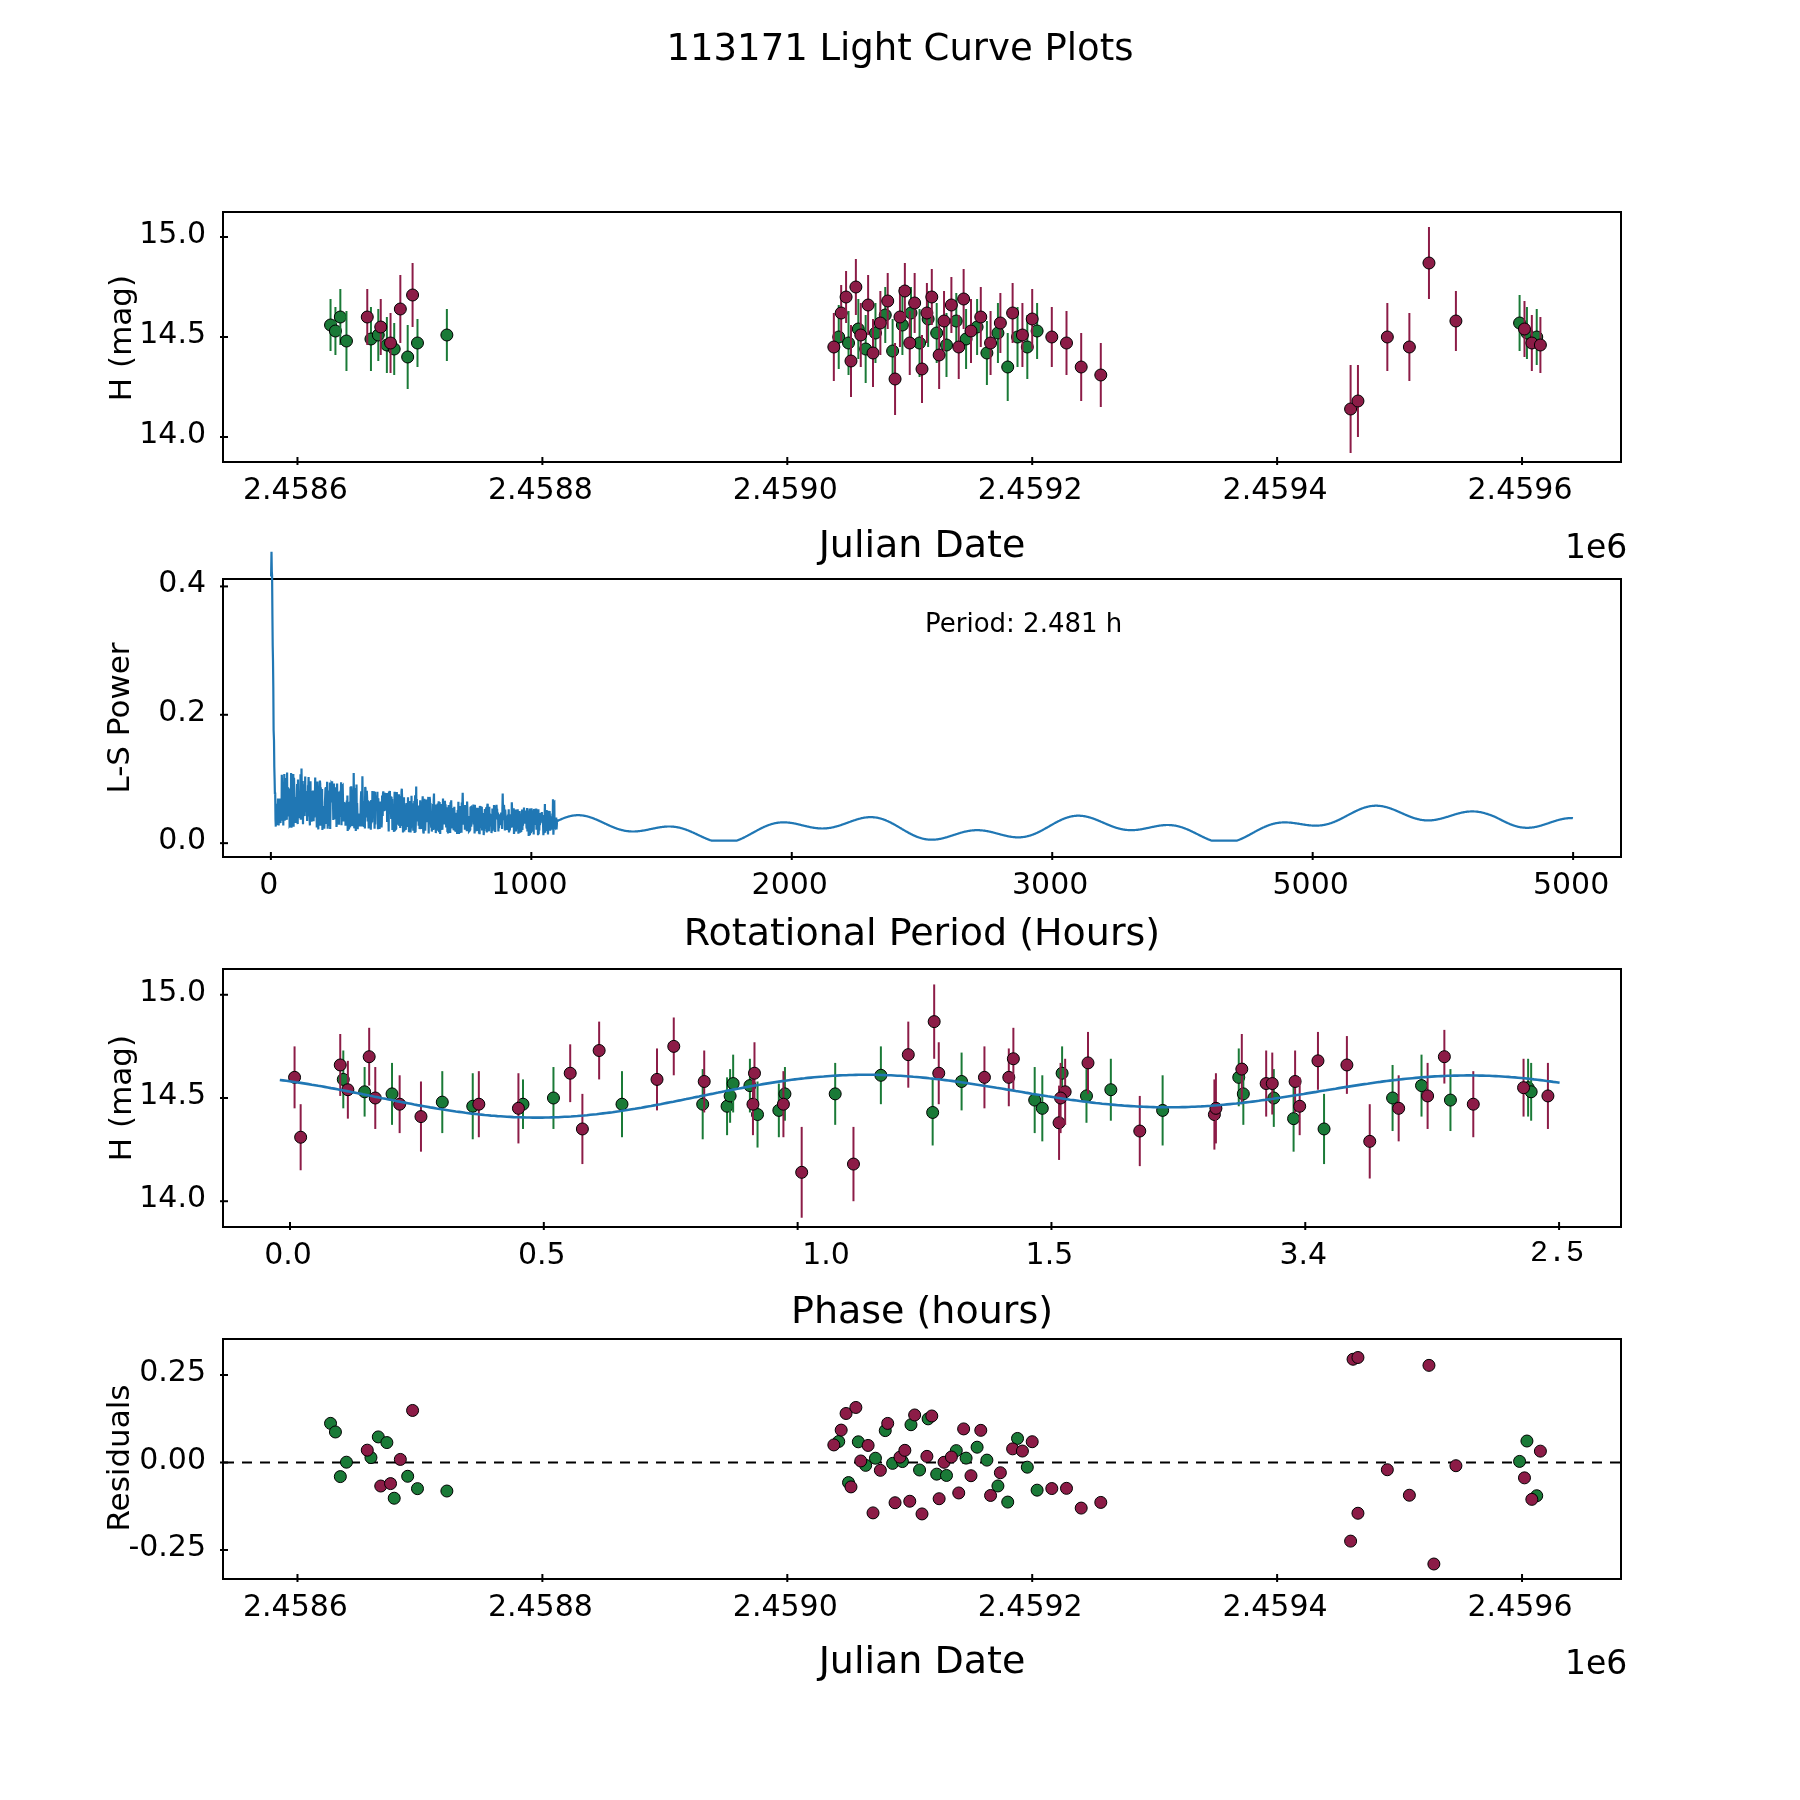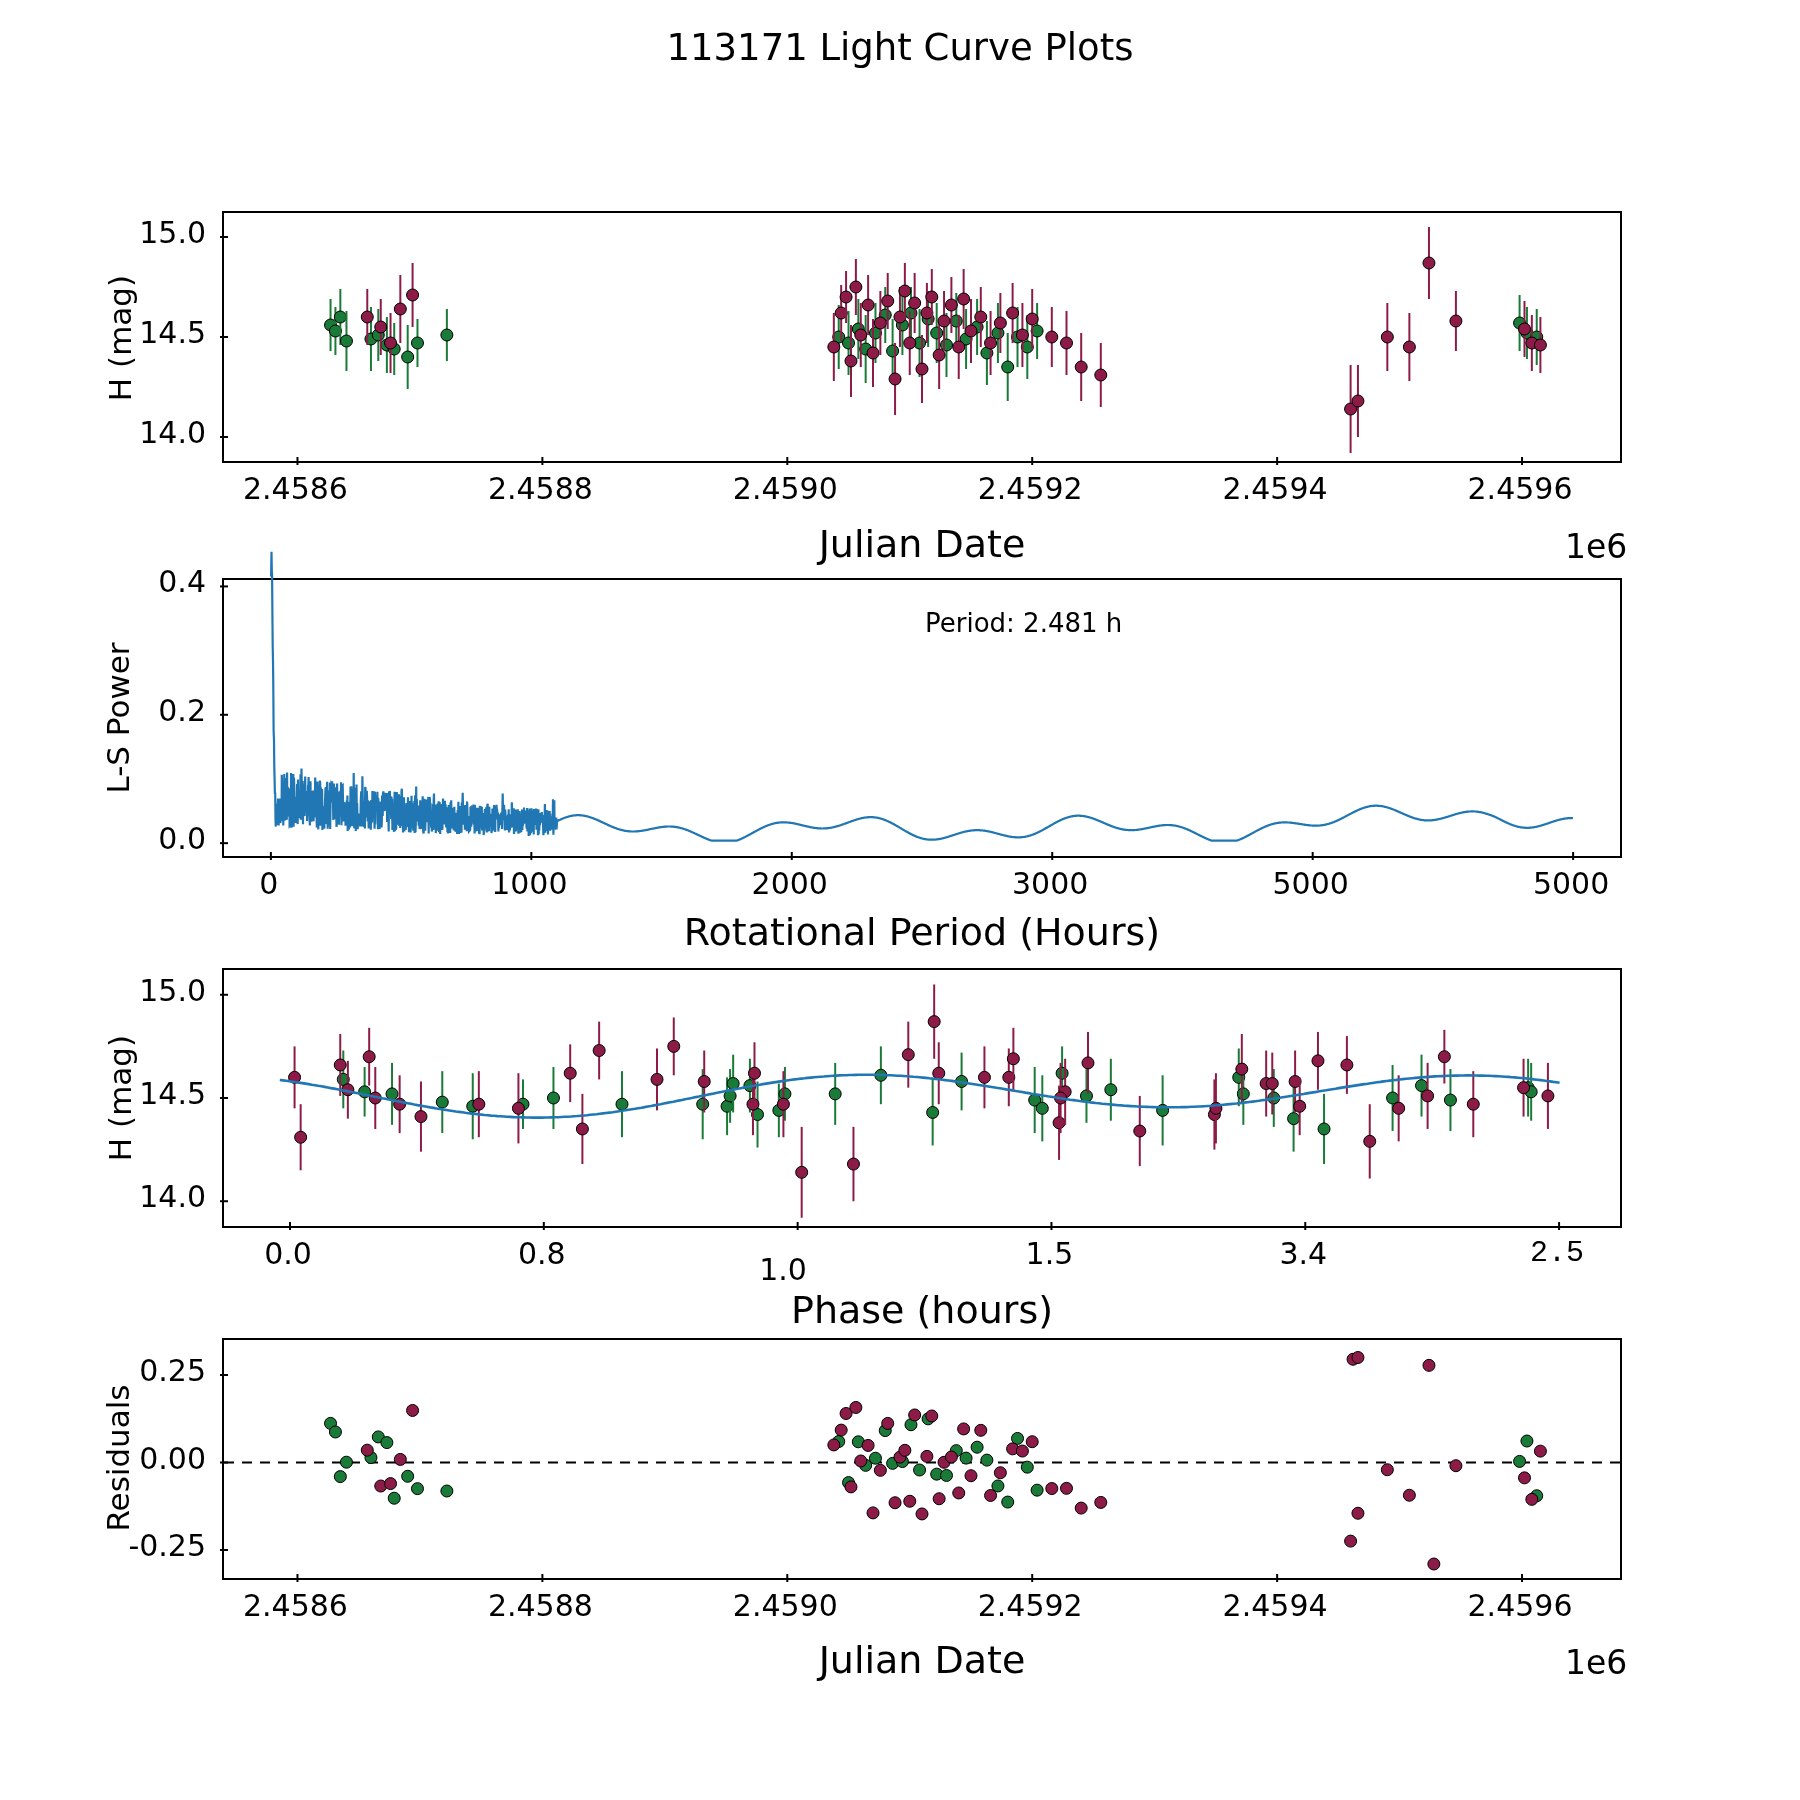--- a/index.html
+++ b/index.html
@@ -495,22 +495,22 @@
         <line x1="1335.0836363636363" y1="252" x2="1335.0836363636363" y2="260" stroke="#000" stroke-width="2"></line>
         <line x1="-4" y1="231.22580645161304" x2="4" y2="231.22580645161304" stroke="#000" stroke-width="2"></line>
         <line x1="-4" y1="128" x2="4" y2="128" stroke="#000" stroke-width="2"></line>
         <line x1="-4" y1="24.77419354838696" x2="4" y2="24.77419354838696" stroke="#000" stroke-width="2"></line>
       </svg>
   </div>
   <div class="ylabel" style="left:40px; top:1080px; width:160px;">H (mag)</div>
   <div class="axis-label" style="left:722px; top:1288px; width:400px;">Phase (hours)</div>
   <div id="ticks-phase">
       <div class="tick-x" style="left: 177.993px; top: 1236px; width: 220px;">0.0</div>
-      <div class="tick-x" style="left: 431.811px; top: 1236px; width: 220px;">0.8</div>
-      <div class="tick-x" style="left: 673px; top: 1236px; width: 220px; margin-top: 16px;">1.0</div>
+      <div class="tick-x" style="left: 431.811px; top: 1236px; width: 220px;">0.5</div>
+      <div class="tick-x" style="left: 716px; top: 1236px; width: 220px;">1.0</div>
       <div class="tick-x" style="left: 939.447px; top: 1236px; width: 220px;">1.5</div>
       <div class="tick-x" style="left: 1193.27px; top: 1236px; width: 220px;">3.4</div>
       <div class="tick-x" style="left: 1447.08px; top: 1236px; width: 220px; font-family: Liberation Mono, monospace;">2.5</div>
       <div class="tick-y" style="left: 36px; top: 1179.23px; width: 170px;">14.0</div>
       <div class="tick-y" style="left: 36px; top: 1076px; width: 170px;">14.5</div>
       <div class="tick-y" style="left: 36px; top: 972.774px; width: 170px;">15.0</div>
     </div>
 
   <div class="panel" style="left:222px; top:1338px; width:1400px; height:242px;">
     <svg class="plot" id="svg-residuals" width="1396" height="238">

